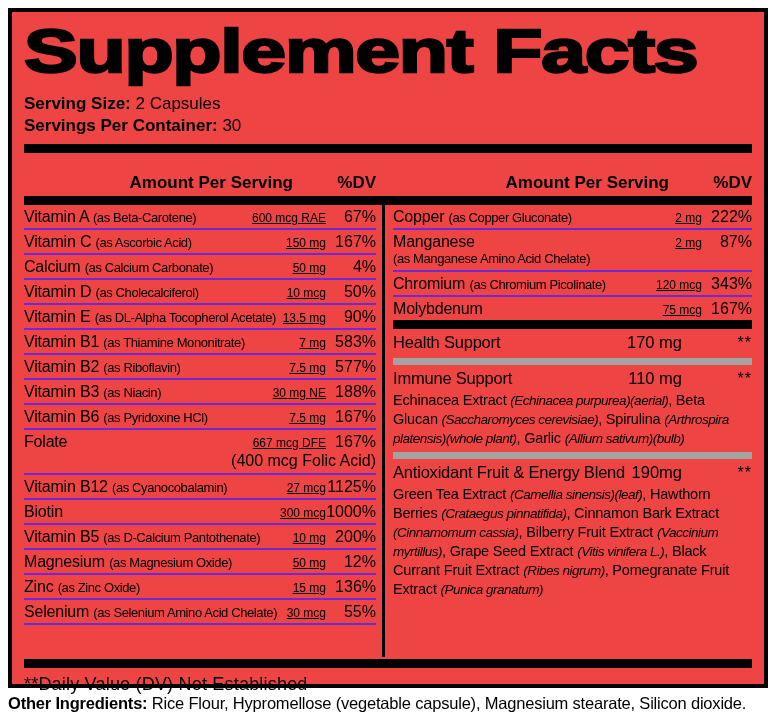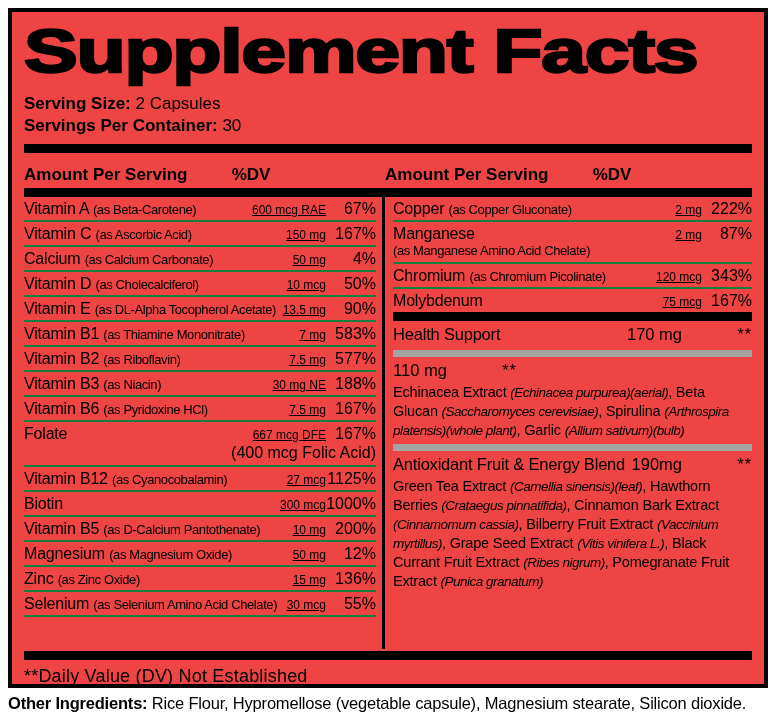--- a/index.html
+++ b/index.html
@@ -28,30 +28,30 @@
     white-space:nowrap;
     transform:scaleX(1.3);
     transform-origin:left center;
     -webkit-text-stroke:2.4px #000;
   }
   .serving { margin-top:7px; font-size:17px; line-height:22px; }
   .serving b { font-weight:700; }
   .bar { height:9px; background:#000; }
   .bar-top { margin-top:7px; }
   .hdr-row { display:flex; }
-  .hdr-col { display:flex; align-items:baseline; padding:12px 0 3px 0; }
+  .hdr-col { display:flex; justify-content:flex-end; align-items:baseline; padding:20px 0 3px 0; }
   .hdr-col .h-amt { font-weight:700; font-size:17px; }
   .hdr-col .h-dv  { font-weight:700; font-size:17px; width:62px; text-align:right;margin-left:21px; }
   .hdr-left  { width:352px; margin-right:9px; }
   .hdr-right { flex:1; }
   .cols { display:flex; align-items:stretch; min-height:452px; }
   .col-left  { width:352px; margin-right:6px; }
   .divider { width:3px; background:#000; }
   .col-right { flex:1; margin-left:8px; }
-  .rowwrap { border-bottom:2px solid #15803d; padding:3px 0 2px 0; }
+  .rowwrap { border-bottom:2px solid #6d28d9; padding:3px 0 2px 0; }
   .rowline { display:flex; align-items:baseline; }
   .nm { flex:1; white-space:nowrap; min-width:0; font-size:16px; letter-spacing:-0.2px; }
   .form { font-size:13px; letter-spacing:-0.4px; }
   .amt { white-space:nowrap; padding-left:5px; font-size:12px;text-decoration:underline; }
   .dv { width:50px; flex-shrink:0; text-align:right; font-size:16px; }
   .form2 { font-size:13px; letter-spacing:-0.4px; line-height:16px; padding-bottom:1px; }
   .note { text-align:right; font-size:16px; line-height:19px; padding-bottom:1px; }
   .col-right .rowwrap:last-of-type { border-bottom:none; }
   .bar-mid { margin:0 0 0 0; }
   .blend { border-bottom:7px solid #a3a3a3; padding:3px 0 4px 0; }
@@ -251,20 +251,21 @@
       <div class="blends" id="blends">
           <div class="blend">
             <div class="blend-head">
               <span class="bname">Health Support</span>
               <span class="bamt">170 mg</span>
               <span class="bstars">**</span>
             </div>
           </div>
           <div class="blend">
             <div class="blend-head">
+              <span class="bname">Immune Support</span>
               <span class="bamt">110 mg</span>
               <span class="bstars">**</span>
             </div>
             <div class="bdesc"><span class="plain">Echinacea Extract </span><span class="sci">(Echinacea purpurea)(aerial)</span><span class="plain">, Beta Glucan </span><span class="sci">(Saccharomyces cerevisiae)</span><span class="plain">, Spirulina </span><span class="sci">(Arthrospira platensis)(whole plant)</span><span class="plain">, Garlic </span><span class="sci">(Allium sativum)(bulb)</span></div>
           </div>
           <div class="blend">
             <div class="blend-head">
               <span class="bname">Antioxidant Fruit &amp; Energy Blend</span>
               <span class="bamt">190mg</span>
               <span class="bstars">**</span>

